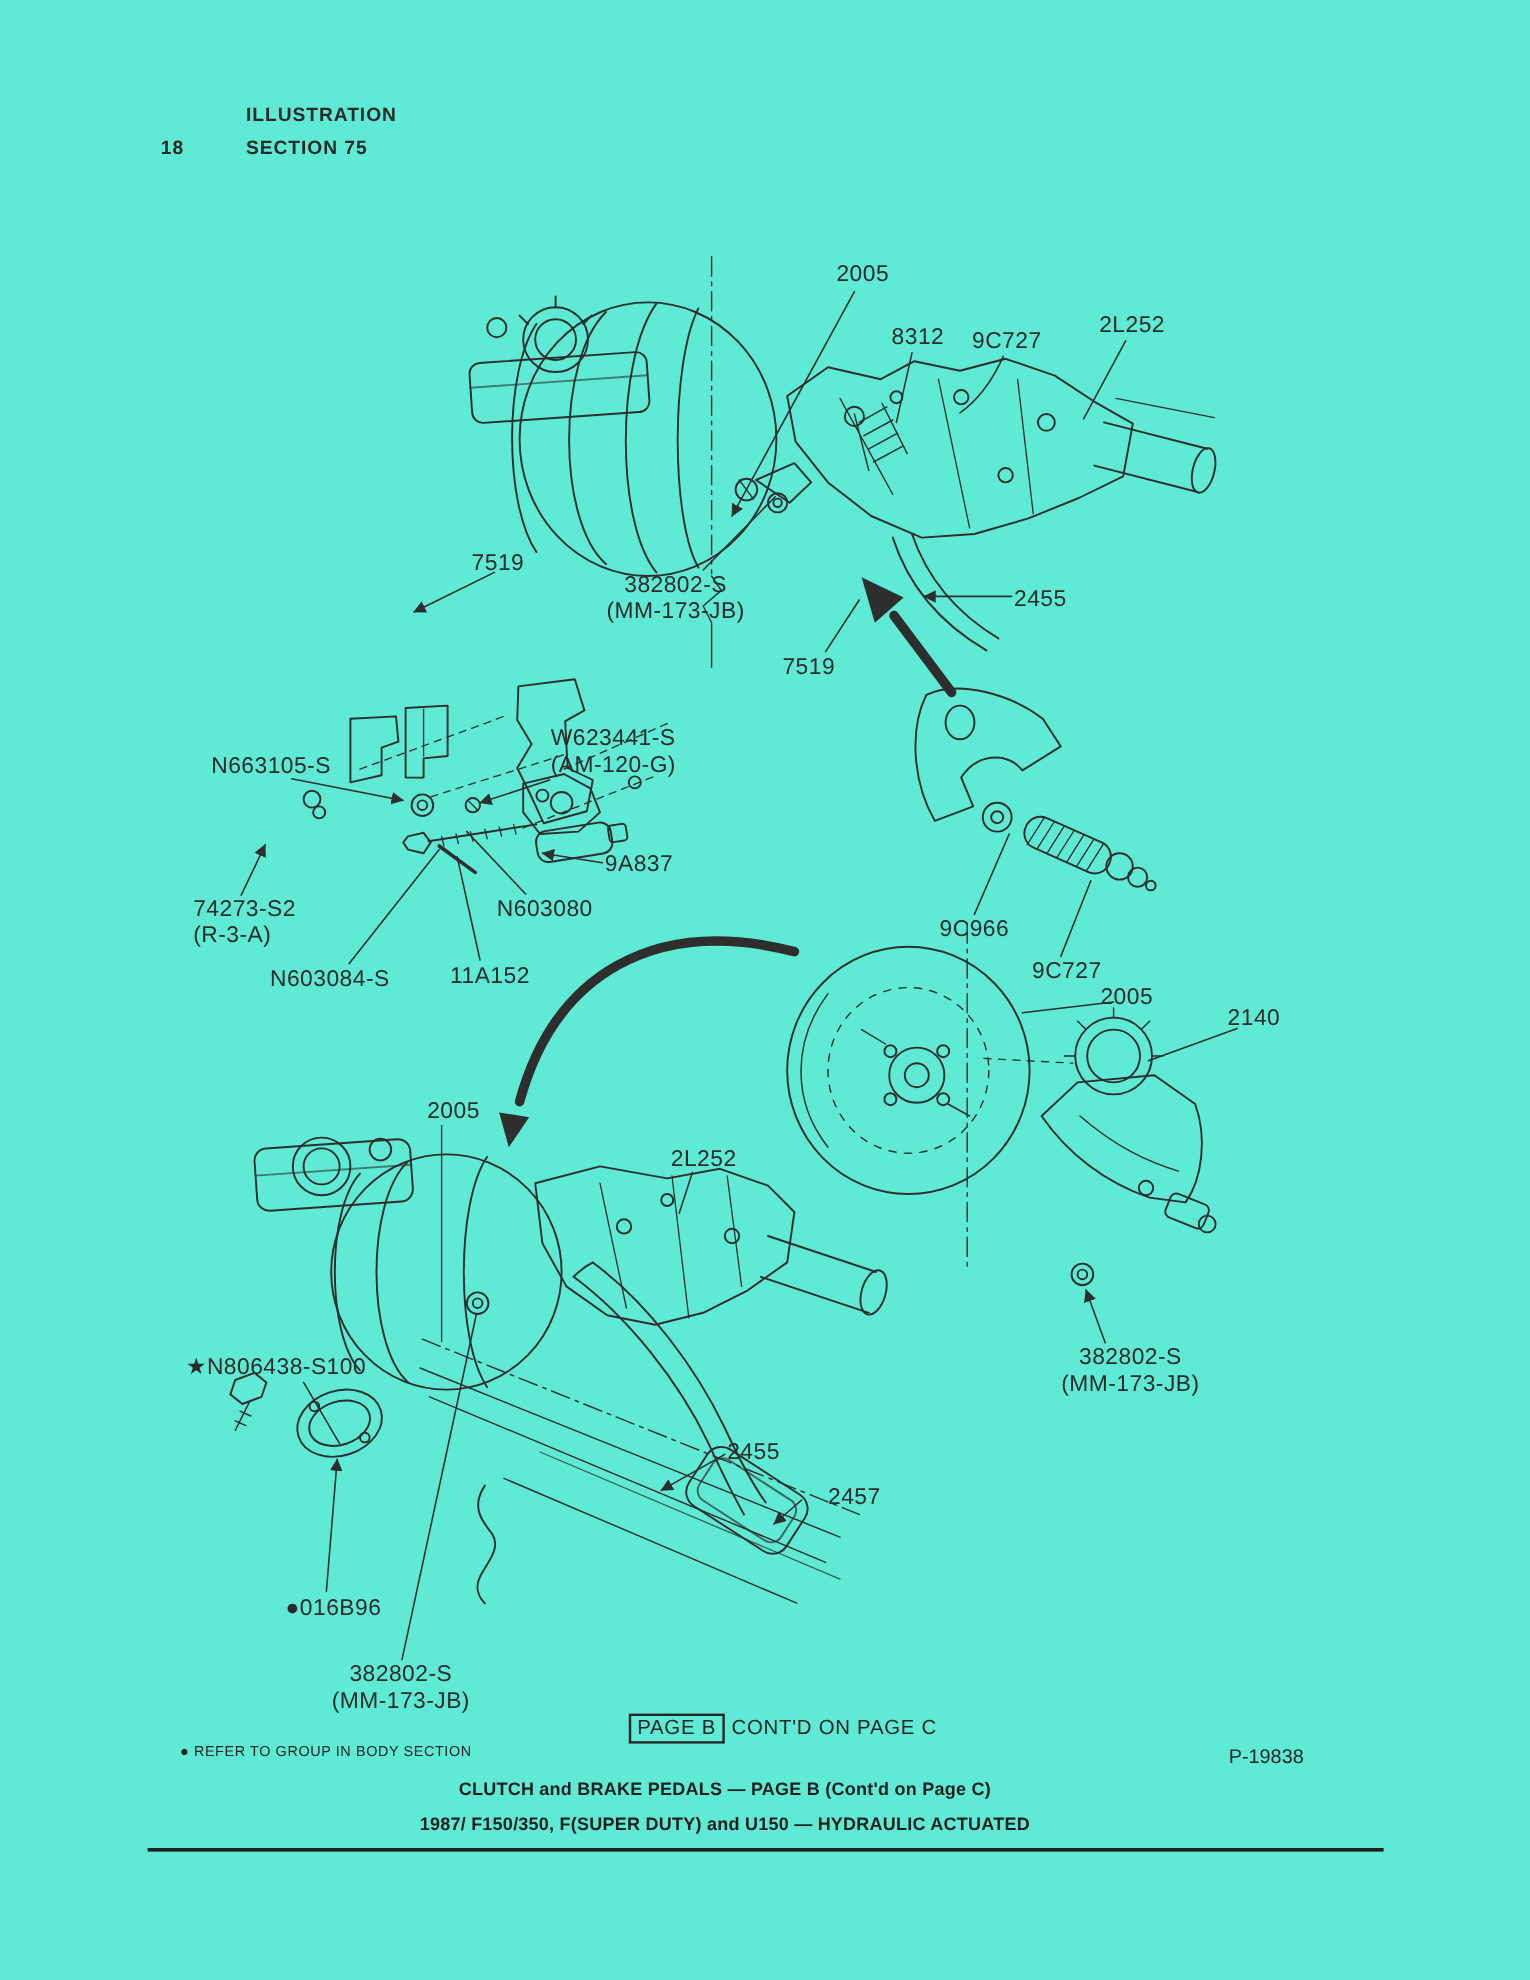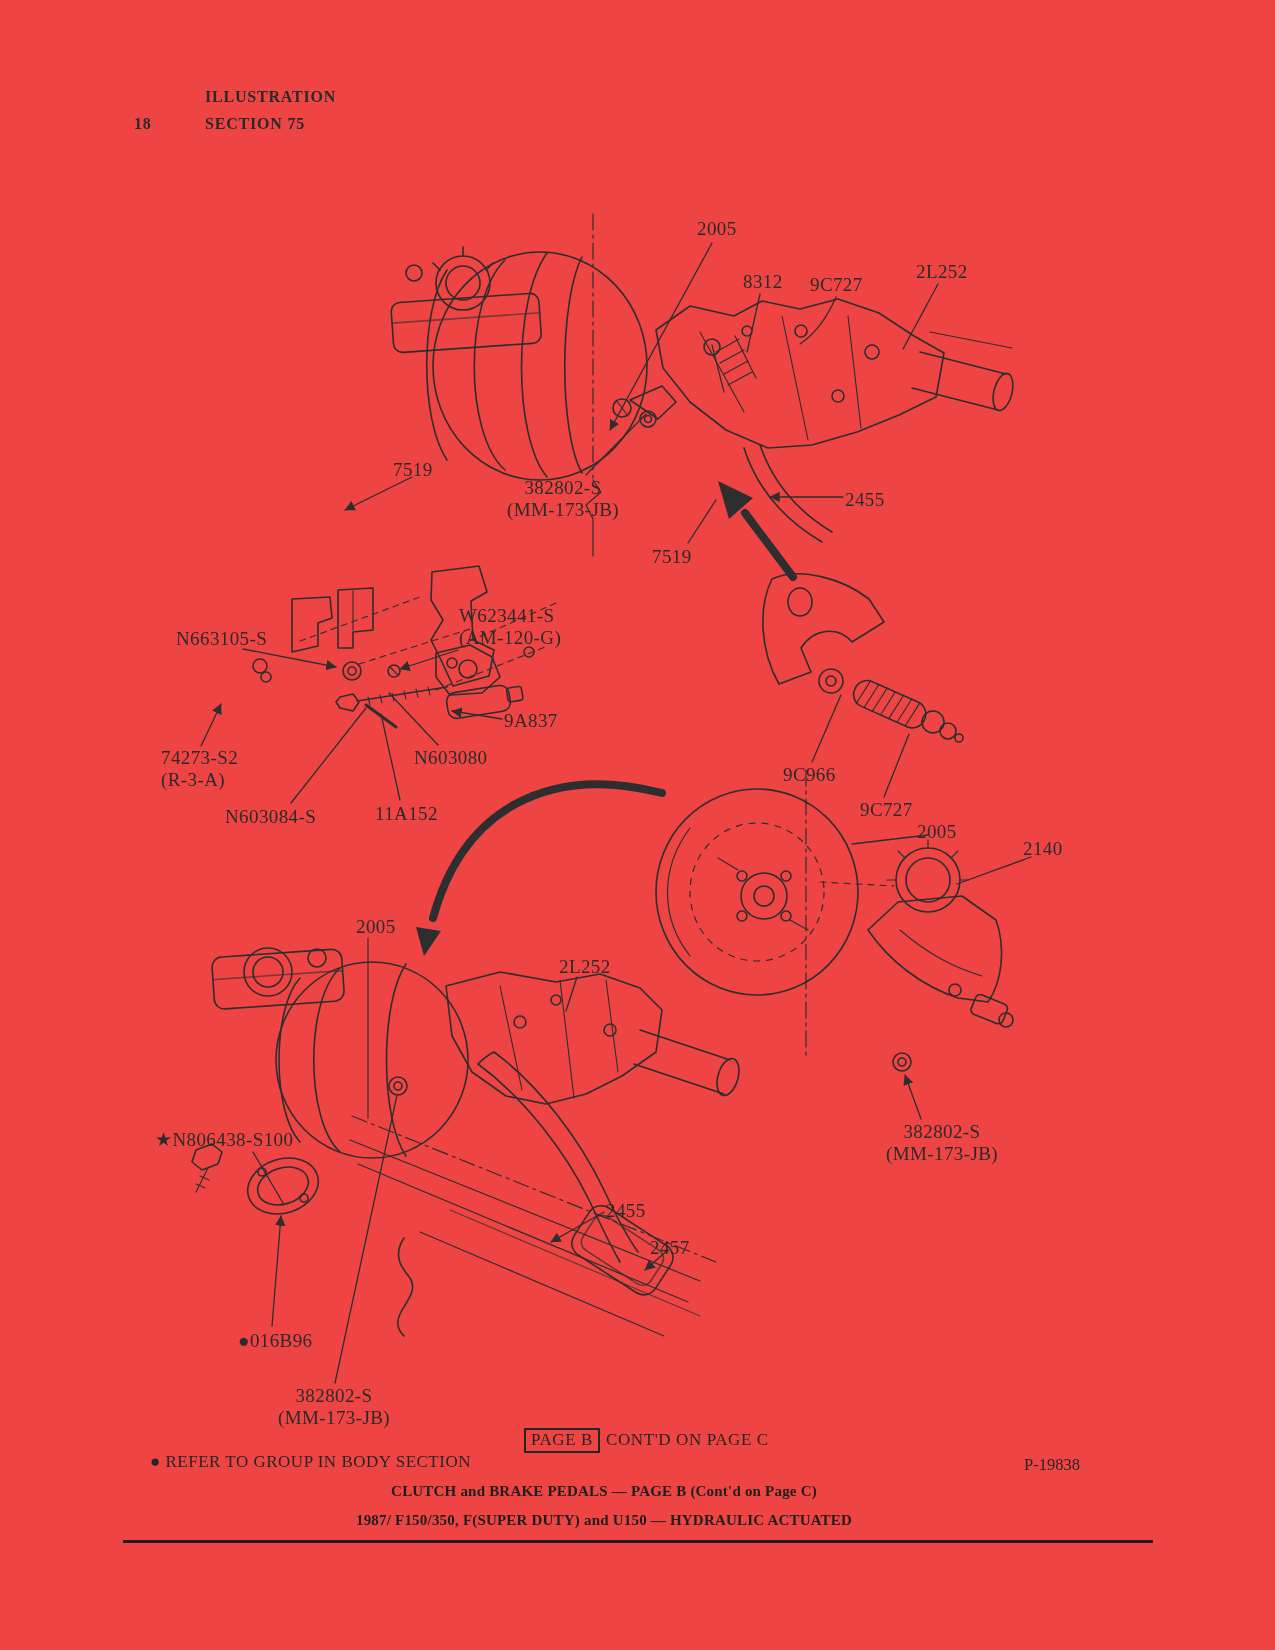--- a/index.html
+++ b/index.html
@@ -1,20 +1,20 @@
 <!DOCTYPE html>
 <html><head>
 <meta charset="utf-8">
 <style>
   html,body{margin:0;padding:0;background:#ffffff;}
   .page{
     position:relative;
     width:1275px;height:1650px;
-    background:#ef4444;
-    font-family:Liberation Serif, serif;
+    background:#5eead4;
+    font-family:Liberation Sans, sans-serif;
     color:#222;
     overflow:hidden;
   }
   .abs{position:absolute;white-space:nowrap;}
   .hdr-small{font-size:16px;font-weight:700;letter-spacing:.8px;color:#2a2a2a;}
   .title{
     text-align:center;transform:translateX(-50%);
     font-style:italic;font-weight:700;color:#1d1d1d;
   }
   .title .t1{font-size:27px;letter-spacing:1px;line-height:1.05;}
@@ -23,21 +23,21 @@
     position:absolute;font-size:19px;letter-spacing:.4px;
     color:#2b2b2b;white-space:nowrap;line-height:1.18;
   }
   .callout.two{text-align:center;}
   svg.art{position:absolute;left:0;top:0;}
   .pageb-wrap{font-size:17px;color:#252525;letter-spacing:.6px;text-align:center;}
   .pageb-box{
     display:inline-block;border:2px solid #252525;
     padding:0 5px 1px 5px;margin-right:6px;
   }
-  .foot-note{font-size:17px;letter-spacing:.5px;color:#252525;}
+  .foot-note{font-size:12px;letter-spacing:.5px;color:#252525;}
   .plate-num{font-size:16.5px;color:#252525;margin-left:12px;}
   .caption{
     transform:translateX(-50%);text-align:left;
     font-size:15px;font-weight:700;letter-spacing:.2px;color:#1e1e1e;
   }
   .bottom-rule{position:absolute;background:#1e1e1e;}
 </style>
 </head>
 <body>
 
@@ -277,21 +277,21 @@
   <div class="callout" style="left:917px;top:821px">2005</div>
   <div class="callout" style="left:1023px;top:838px">2140</div>
   <div class="callout" style="left:356px;top:916px">2005</div>
   <div class="callout" style="left:559px;top:956px">2L252</div>
   <div class="callout" style="left:155px;top:1129px">★N806438-S100</div>
   <div class="callout two" style="left:878px;top:1121px;width:128px">
     <span>382802-S</span><br>
     <span>(MM-173-JB)</span>
   </div>
   <div class="callout" style="left:606px;top:1200px">2455</div>
-  <div class="callout" style="left:650px;top:1237px">2457</div>
+  <div class="callout" style="left:690px;top:1237px">2457</div>
   <div class="callout" style="left:238px;top:1330px">●016B96</div>
   <div class="callout two" style="left:270px;top:1385px;width:128px">
     <span>382802-S</span><br>
     <span>(MM-173-JB)</span>
   </div>
 
   <div class="abs pageb-wrap" style="left:524px;top:1428px">
     <span class="pageb-box">PAGE B</span><span>CONT'D ON PAGE C</span>
   </div>
   <div class="abs foot-note" style="left:150px;top:1452px">●  REFER TO GROUP IN BODY SECTION</div>

